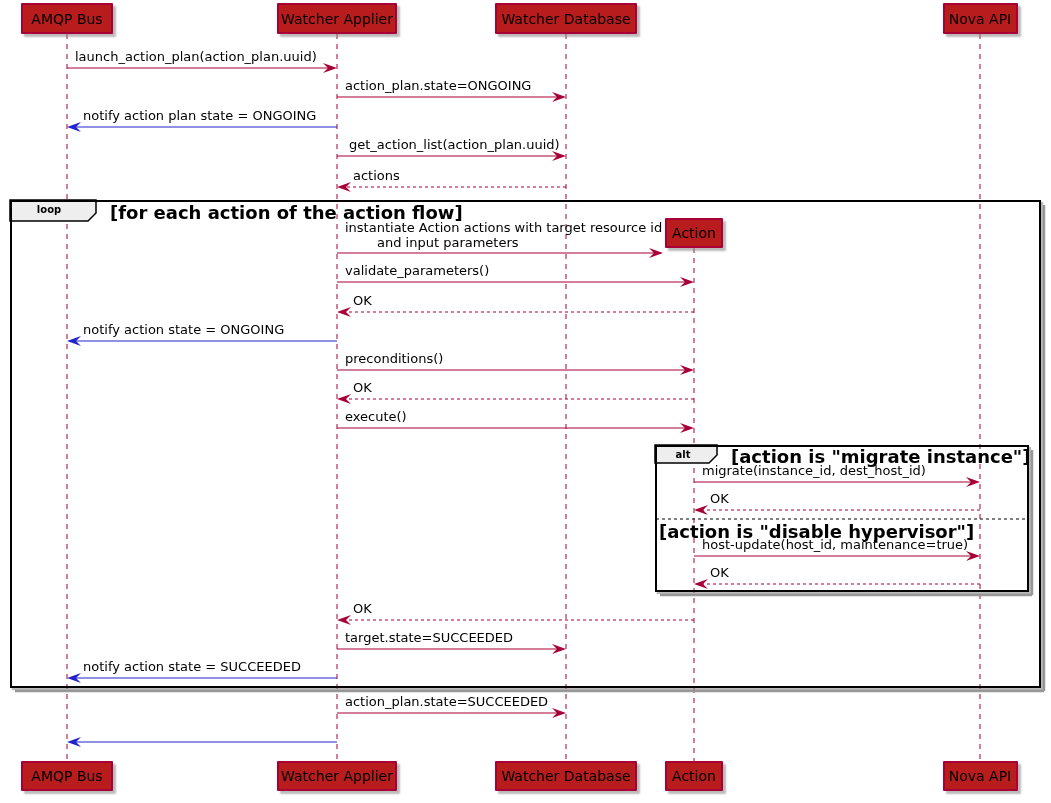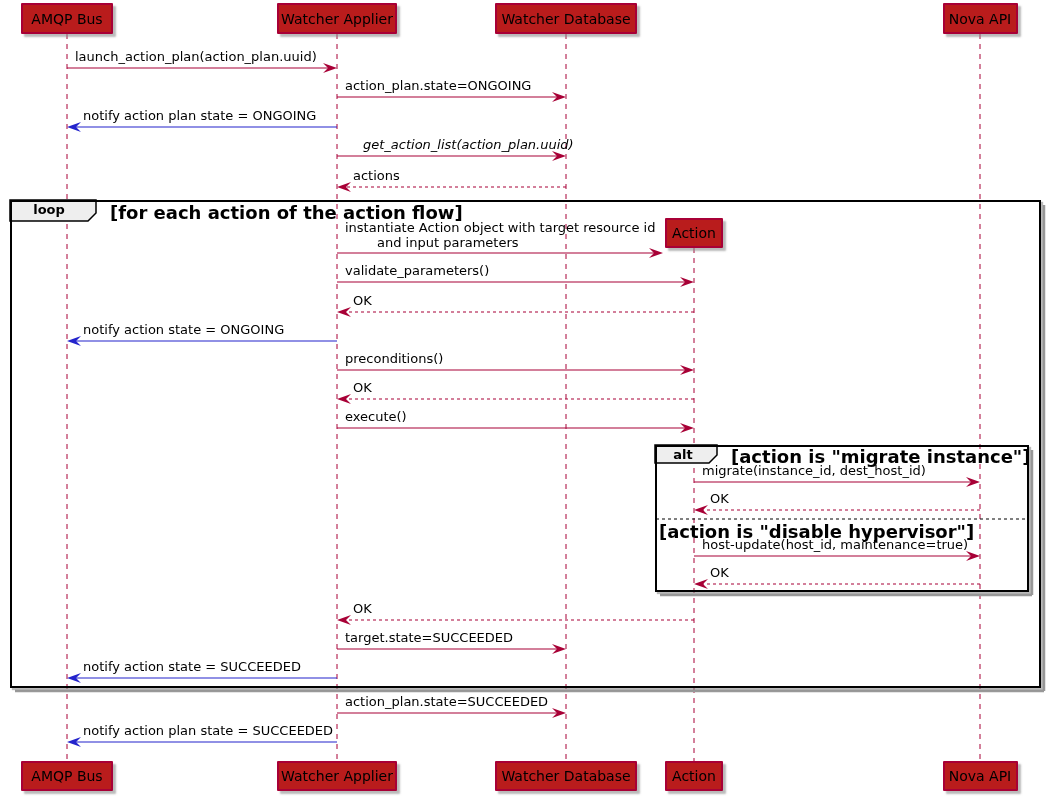--- a/index.html
+++ b/index.html
@@ -9,21 +9,21 @@
   }
   .canvas svg{position:absolute;left:0;top:0;}
   .pbox{
     position:absolute;box-sizing:border-box;background:#b91c1c;border:2px solid #A80036;
     box-shadow:3px 3px 2px rgba(140,140,140,.6);display:flex;align-items:center;justify-content:center;
     font-size:14px;white-space:nowrap;border-radius:1px;
   }
   .msg-label{position:absolute;font-size:13px;line-height:15px;white-space:nowrap;}
   .msg-label .l2{display:block;padding-left:4px;margin-left:28px;}
   .frame{position:absolute;box-sizing:border-box;border:2px solid #000;box-shadow:2px 2px 1px rgba(130,130,130,.55);}
-  .op{position:absolute;font-size:13px;font-weight:bold;display:flex;align-items:center;justify-content:center;}
+  .op{position:absolute;font-size:10px;font-weight:bold;display:flex;align-items:center;justify-content:center;}
   .guard{position:absolute;font-size:18px;font-weight:bold;white-space:nowrap;}
 </style>
 </head>
 <body>
 
 <div class="canvas" id="canvas">
     <svg width="1051" height="803">
       <line x1="67" y1="34" x2="67" y2="761" stroke="#A80036" stroke-width="1" stroke-dasharray="5,5"></line>
       <line x1="337" y1="34" x2="337" y2="761" stroke="#A80036" stroke-width="1" stroke-dasharray="5,5"></line>
       <line x1="566" y1="34" x2="566" y2="761" stroke="#A80036" stroke-width="1" stroke-dasharray="5,5"></line>
@@ -75,38 +75,37 @@
       <line x1="337" y1="678" x2="76" y2="678" stroke="#2323CC" stroke-width="1.2"></line>
       <polygon points="67,678 81,673 76,678 81,683" fill="#2323CC" stroke="none"></polygon>
       <line x1="337" y1="713" x2="557" y2="713" stroke="#A80036" stroke-width="1.2"></line>
       <polygon points="566,713 552,708 557,713 552,718" fill="#A80036" stroke="none"></polygon>
       <line x1="337" y1="742" x2="76" y2="742" stroke="#2323CC" stroke-width="1.2"></line>
       <polygon points="67,742 81,737 76,742 81,747" fill="#2323CC" stroke="none"></polygon>
     </svg>
     <div class="msg-label" style="left:75px;top:49px;"><span>launch_action_plan(action_plan.uuid)</span></div>
     <div class="msg-label" style="left:345px;top:78px;"><span>action_plan.state=ONGOING</span></div>
     <div class="msg-label" style="left:83px;top:108px;"><span>notify action plan state = ONGOING</span></div>
-    <div class="msg-label" style="left:363px;top:137px;font-style:italic;"><span>get_action_list(action_plan.uuid)</span></div>
+    <div class="msg-label" style="left:349px;top:137px;"><span>get_action_list(action_plan.uuid)</span></div>
     <div class="msg-label" style="left:353px;top:168px;"><span>actions</span></div>
-    <div class="msg-label" style="left:345px;top:220px;"><span>instantiate Action object with target resource id</span><span class="l2">and input parameters</span></div>
+    <div class="msg-label" style="left:345px;top:220px;"><span>instantiate Action actions with target resource id</span><span class="l2">and input parameters</span></div>
     <div class="msg-label" style="left:345px;top:263px;"><span>validate_parameters()</span></div>
     <div class="msg-label" style="left:353px;top:293px;"><span>OK</span></div>
     <div class="msg-label" style="left:83px;top:322px;"><span>notify action state = ONGOING</span></div>
     <div class="msg-label" style="left:345px;top:351px;"><span>preconditions()</span></div>
     <div class="msg-label" style="left:353px;top:380px;"><span>OK</span></div>
     <div class="msg-label" style="left:345px;top:409px;"><span>execute()</span></div>
     <div class="msg-label" style="left:702px;top:463px;"><span>migrate(instance_id, dest_host_id)</span></div>
     <div class="msg-label" style="left:710px;top:491px;"><span>OK</span></div>
     <div class="msg-label" style="left:702px;top:537px;"><span>host-update(host_id, maintenance=true)</span></div>
     <div class="msg-label" style="left:710px;top:565px;"><span>OK</span></div>
     <div class="msg-label" style="left:353px;top:601px;"><span>OK</span></div>
     <div class="msg-label" style="left:345px;top:630px;"><span>target.state=SUCCEEDED</span></div>
     <div class="msg-label" style="left:83px;top:659px;"><span>notify action state = SUCCEEDED</span></div>
     <div class="msg-label" style="left:345px;top:694px;"><span>action_plan.state=SUCCEEDED</span></div>
-    <div class="msg-label" style="left:83px;top:723px;"><span>notify action plan state = SUCCEEDED</span></div>
     <div class="frame" style="left:10px;top:200px;width:1031px;height:488px;"></div>
     <div class="frame" style="left:655px;top:445px;width:374px;height:147px;"></div>
     <div class="op" style="left:12px;top:200px;width:74px;height:19px;">loop</div>
     <div class="op" style="left:657px;top:444px;width:52px;height:20px;">alt</div>
     <div class="guard" style="left:110px;top:202px;">[for each action of the action flow]</div>
     <div class="guard" style="left:731px;top:446px;">[action is "migrate instance"]</div>
     <div class="guard" style="left:659px;top:521px;">[action is "disable hypervisor"]</div>
     <div class="pbox" style="left:21px;top:3px;width:92px;height:31px;">AMQP Bus</div>
     <div class="pbox" style="left:21px;top:761px;width:92px;height:30px;">AMQP Bus</div>
     <div class="pbox" style="left:277px;top:3px;width:120px;height:31px;">Watcher Applier</div>

